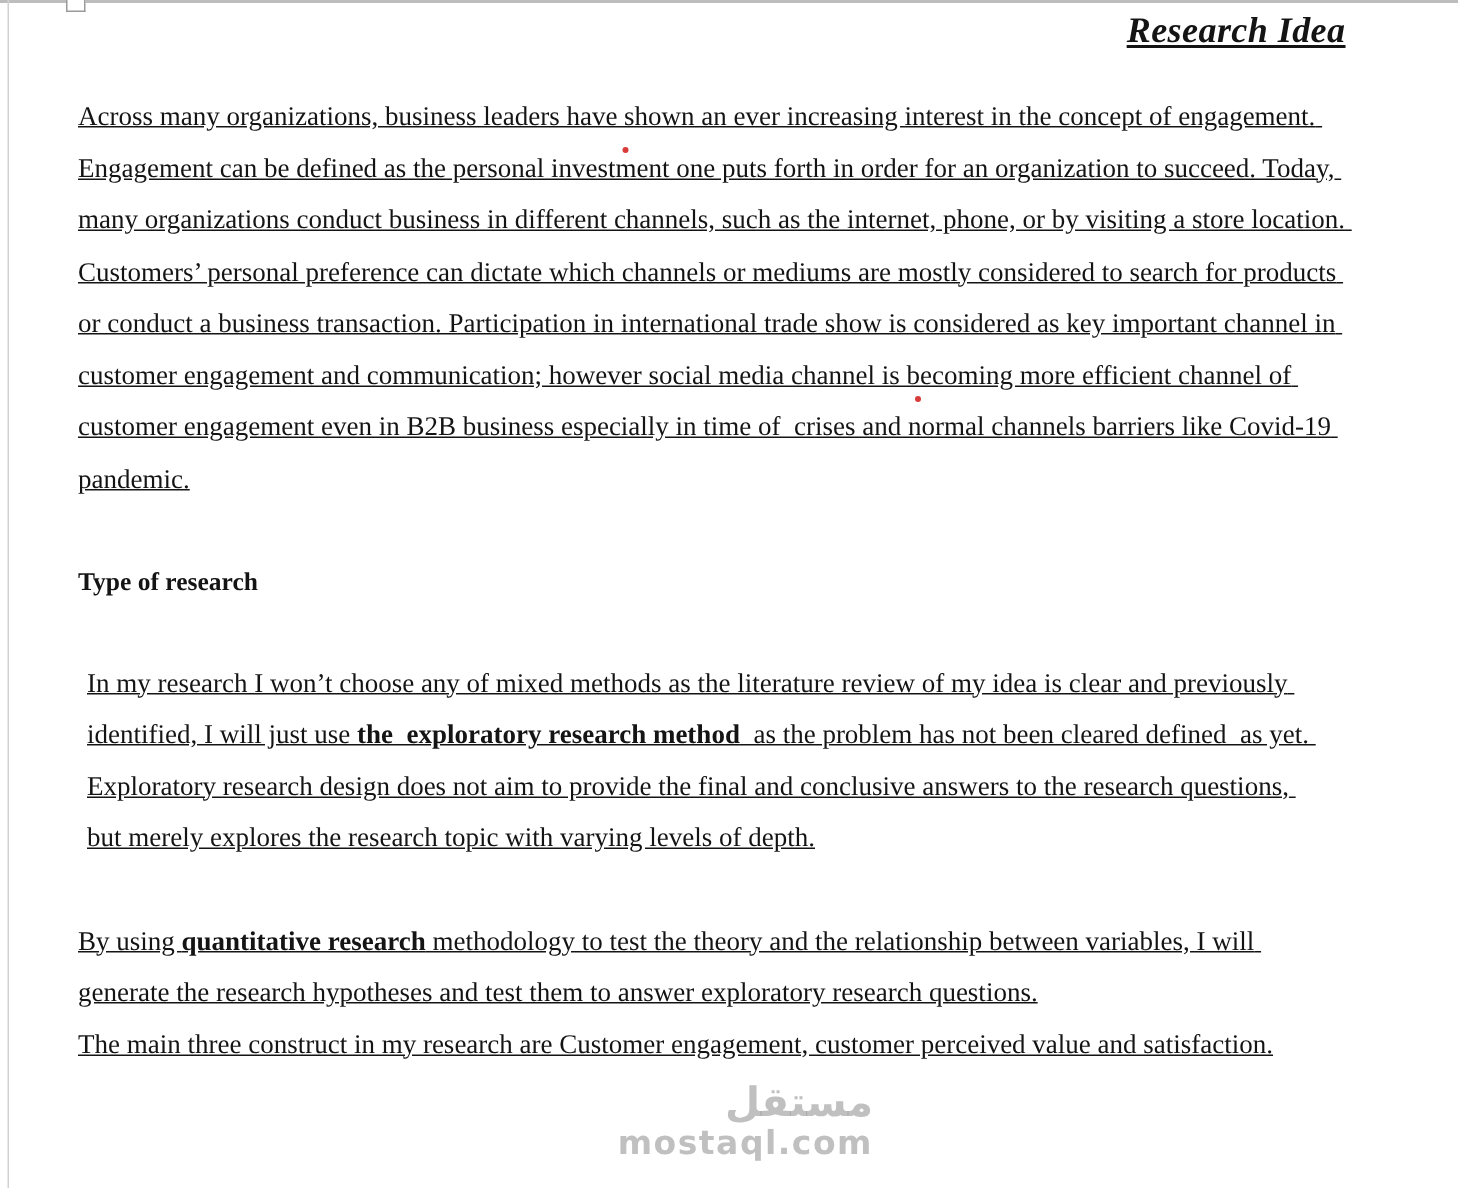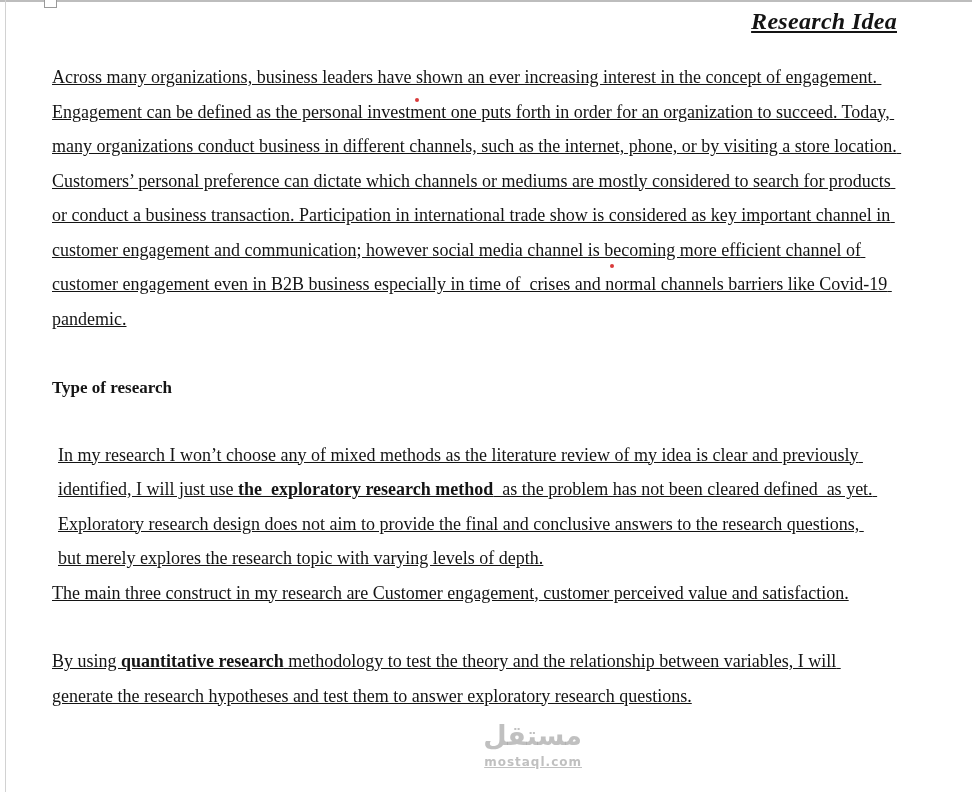--- a/index.html
+++ b/index.html
@@ -91,25 +91,24 @@
     font-family: "DejaVu Sans", sans-serif;
     z-index: 1;
   }
   .wm-arabic {
     font-size: 27px;
     font-weight: bold;
     line-height: 32px;
     direction: rtl;
   }
   .wm-domain {
-    font-size: 12px;
+    font-size: 22px;
     font-weight: bold;
     letter-spacing: 1px;
     line-height: 21px;
-    text-decoration: underline;
   }
 </style>
 </head>
 <body>
 
 <div class="page">
 
   <div class="top-border"></div>
   <div class="left-border"></div>
   <div class="corner-box"></div>
@@ -122,22 +121,22 @@
   <div class="content">
 
     <h1 class="doc-title">Research Idea</h1>
 
     <p class="para">Across many organizations, business leaders have shown an ever increasing interest in the concept of engagement. Engagement can be defined as the personal investment one puts forth in order for an organization to succeed. Today, many organizations conduct business in different channels, such as the internet, phone, or by visiting a store location. Customers’ personal preference can dictate which channels or mediums are mostly considered to search for products or conduct a business transaction. Participation in international trade show is considered as key important channel in customer engagement and communication; however social media channel is becoming more efficient channel of customer engagement even in B2B business especially in time of  crises and normal channels barriers like Covid-19 pandemic.</p>
 
     <h2 class="section-heading">Type of research</h2>
 
     <p class="para methods"><span>In my research I won’t choose any of mixed methods as the literature review of my idea is clear and previously identified, I will just use </span><strong>the  exploratory research method</strong><span>  as the problem has not been cleared defined  as yet. Exploratory research design does not aim to provide the final and conclusive answers to the research questions, but merely explores the research topic with varying levels of depth.</span></p>
 
+    <p class="para quant"><span>By using </span><strong>quantitative research</strong><span> methodology to test the theory and the relationship between variables, I will generate the research hypotheses and test them to answer exploratory research questions.</span></p>
+
     <p class="para">The main three construct in my research are Customer engagement, customer perceived value and satisfaction.</p>
-
-    <p class="para quant"><span>By using </span><strong>quantitative research</strong><span> methodology to test the theory and the relationship between variables, I will generate the research hypotheses and test them to answer exploratory research questions.</span></p>
 
   </div>
 
   <div class="red-dot dot-1"></div>
   <div class="red-dot dot-2"></div>
 
 </div>
 
 </body></html>

